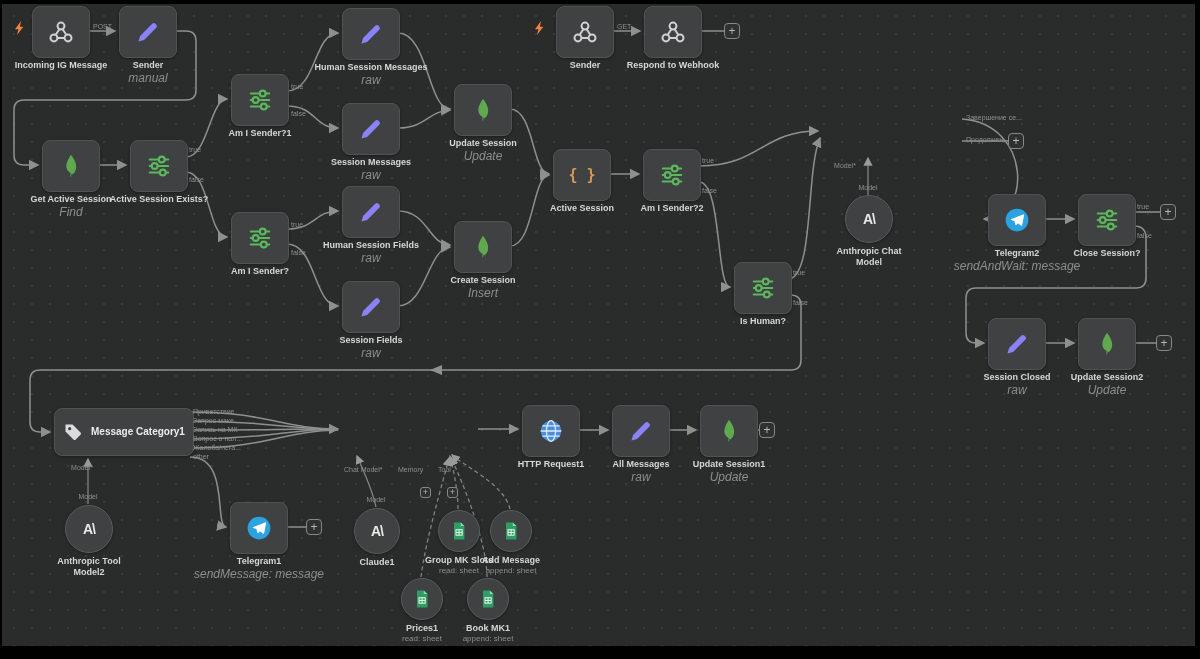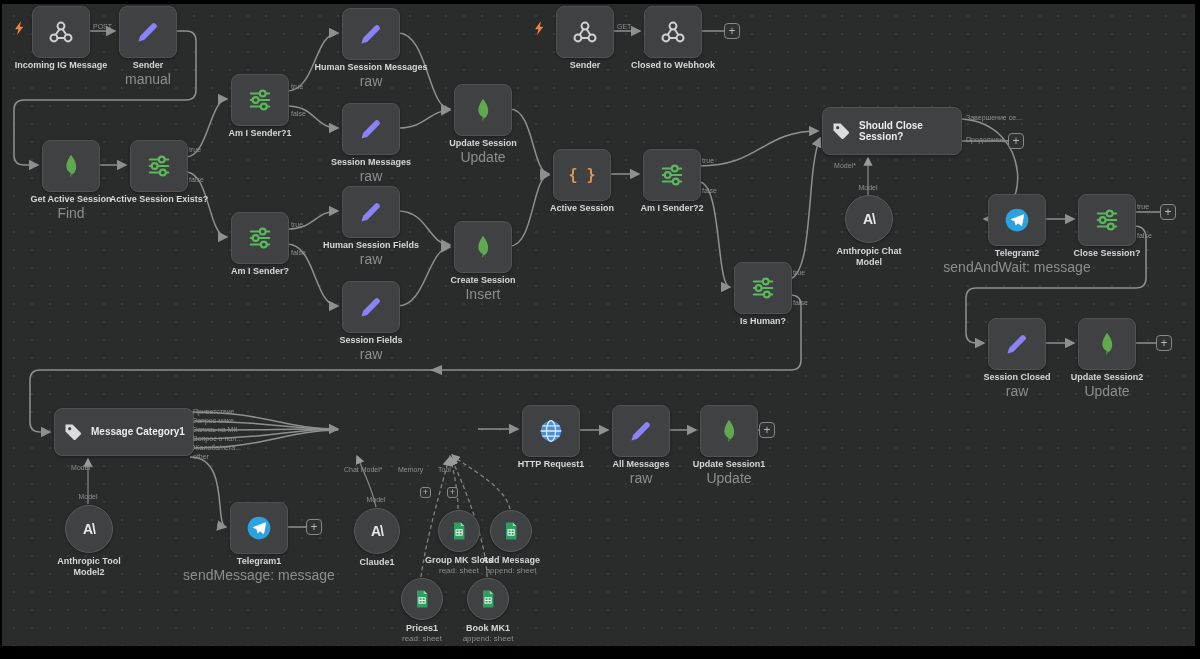--- a/index.html
+++ b/index.html
@@ -9,21 +9,21 @@
   .edges{position:absolute;left:0;top:0;z-index:2;}
   .nw{position:absolute;z-index:3;}
   .box{width:56px;height:50px;background:#3f4143;border:1px solid #515254;border-radius:8px;display:flex;align-items:center;justify-content:center;box-shadow:0 1px 3px rgba(0,0,0,.35);}
   .wide .box{width:140px;height:48px;justify-content:flex-start;padding:0 8px;gap:8px;box-sizing:border-box;}
   .wide.w140 .box{width:140px;}
   .ic{width:26px;height:26px;display:block;}
   .wide .ic{width:20px;height:20px;flex:none;}
   .wtitle{font-size:10px;font-weight:700;color:#ececec;line-height:1.15;}
   .wsub{font-size:8px;font-weight:400;color:#8d8d8d;display:block;}
   .nlabel{position:absolute;top:54px;left:50%;transform:translateX(-50%);text-align:center;font-size:9px;font-weight:600;color:#d6d6d6;white-space:nowrap;line-height:1.25;}
-  .nsub{display:block;font-size:14px;font-weight:400;color:#8d8d8d;}
+  .nsub{display:block;font-size:12px;font-weight:400;color:#8d8d8d;font-style:italic;}
   .cw{position:absolute;z-index:3;}
   .circle{width:46px;height:46px;border-radius:50%;background:#3f4143;border:1px solid #5a5b5d;display:flex;align-items:center;justify-content:center;box-shadow:0 1px 3px rgba(0,0,0,.35);}
   .cw.sm .circle{width:40px;height:40px;}
   .cw.c44 .circle{width:44px;height:44px;}
   .clabel{position:absolute;top:calc(100% + 3px);left:50%;transform:translateX(-50%);text-align:center;font-size:9px;font-weight:600;color:#d6d6d6;white-space:nowrap;line-height:1.2;}
   .clabel.w78{white-space:normal;width:78px;}
   .csub{display:block;font-size:8px;font-weight:400;color:#8d8d8d;}
   .alogo{font-size:14px;font-weight:700;color:#e9e9e6;letter-spacing:-1px;}
   .braces{font-family:"DejaVu Sans Mono",monospace;font-size:15px;font-weight:700;color:#d79a55;}
   .tiny{position:absolute;font-size:7px;color:#8f8f8f;white-space:nowrap;z-index:4;line-height:1;}
@@ -194,21 +194,21 @@
       </div>
     <div class="nlabel"><span>Sender</span></div>
   </div>
 
   <div class="nw" style="left:644px;top:6px">
     <div class="box">
         <svg class="ic">
           <use href="#sym-webhook"></use>
         </svg>
       </div>
-    <div class="nlabel"><span>Closed to Webhook</span></div>
+    <div class="nlabel"><span>Respond to Webhook</span></div>
   </div>
 
   <div class="nw" style="left:231px;top:74px">
     <div class="box">
         <svg class="ic">
           <use href="#sym-switch"></use>
         </svg>
       </div>
     <div class="nlabel"><span>Am I Sender?1</span></div>
   </div>
@@ -384,28 +384,20 @@
 
   <div class="nw" style="left:700px;top:405px">
     <div class="box">
         <svg class="ic">
           <use href="#sym-leaf"></use>
         </svg>
       </div>
     <div class="nlabel"><span>Update Session1</span><span class="nsub">Update</span></div>
   </div>
 
-  <div class="nw wide w140" style="left:822px;top:107px">
-    <div class="box">
-      <svg class="ic">
-          <use href="#sym-tag"></use>
-        </svg>
-      <div class="wtitle">Should Close Session?</div>
-    </div>
-  </div>
 
   <div class="nw wide" style="left:54px;top:408px">
     <div class="box">
       <svg class="ic">
           <use href="#sym-tag"></use>
         </svg>
       <div class="wtitle">Message Category1</div>
     </div>
   </div>
 

